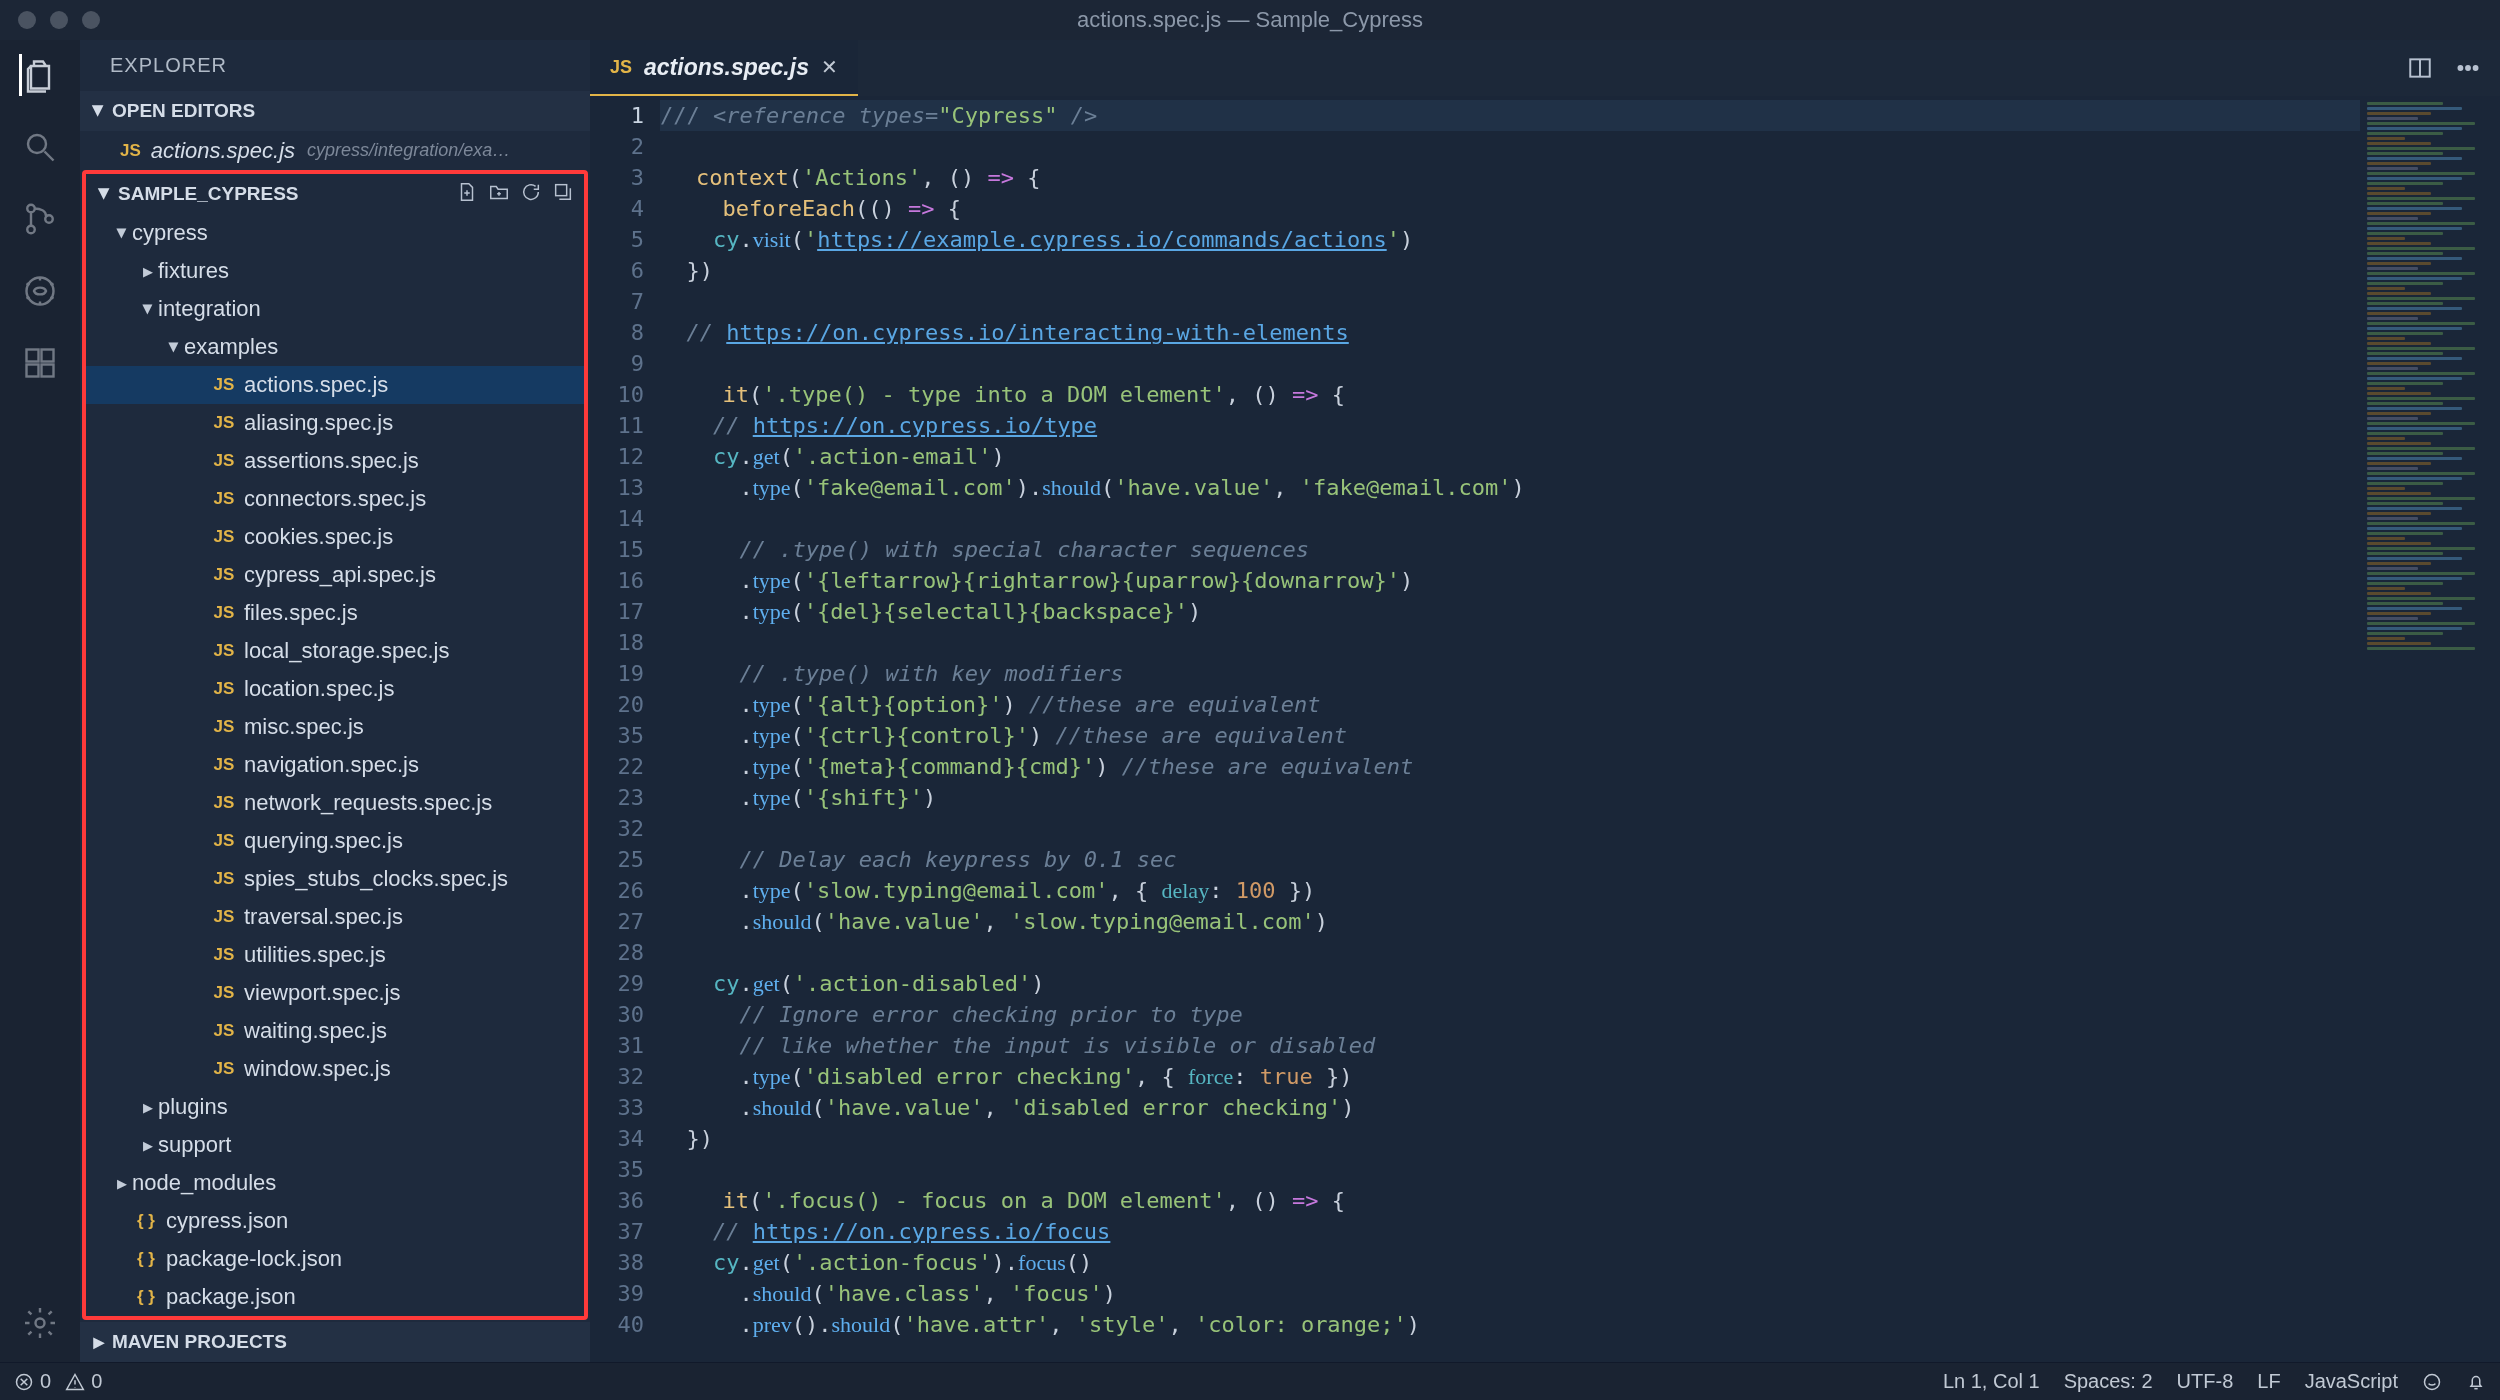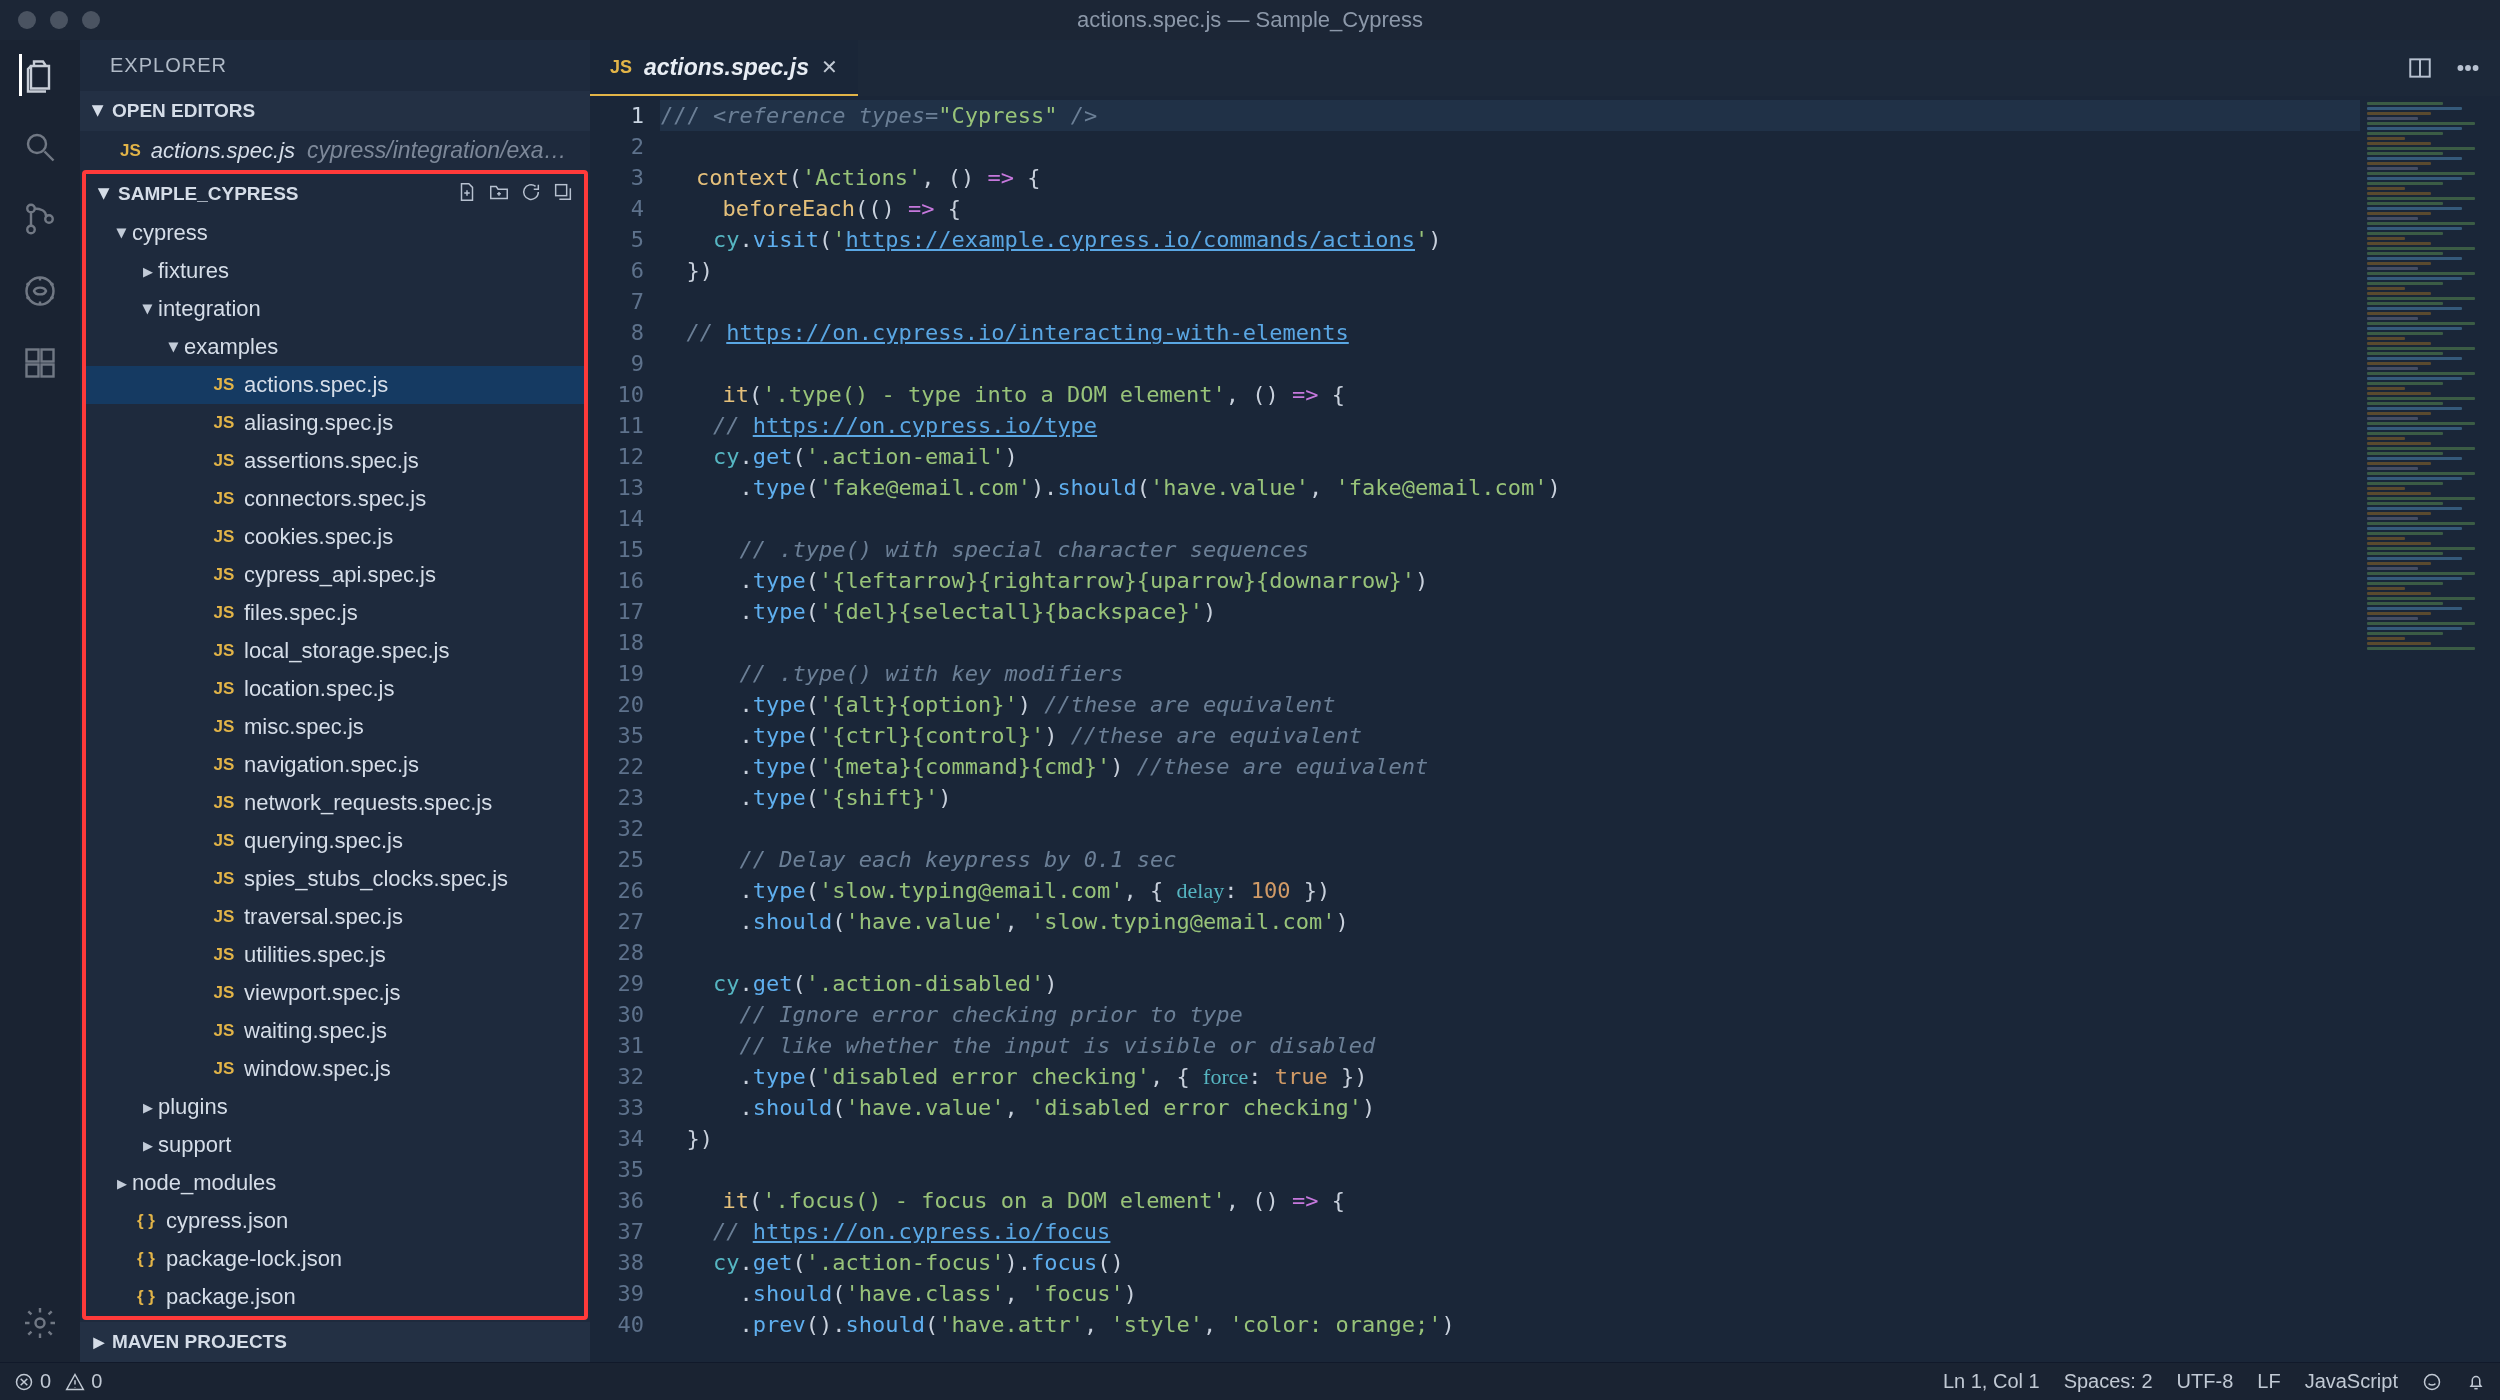--- a/index.html
+++ b/index.html
@@ -18,21 +18,21 @@
 .activity-bar .spacer { flex:1; }
 
 .sidebar { width:510px; background:#1e2a3d; display:flex; flex-direction:column; font-size:22px; }
 .sidebar-header { height:52px; display:flex; align-items:center; padding-left:30px; color:#b0bac7; font-size:20px; letter-spacing:1px; }
 .section-hdr { height:40px; display:flex; align-items:center; padding-left:8px; color:#d5dde8; background:#233044; font-size:19px; font-weight:700; cursor:pointer; }
 .section-hdr .chev { width:22px; display:inline-block; text-align:center; margin-right:2px; transform:rotate(90deg); font-size:14px; }
 .section-hdr.collapsed .chev { transform:rotate(0deg); }
 .open-editor-row { height:40px; display:flex; align-items:center; padding-left:40px; cursor:pointer; }
 .open-editor-row .jsbadge { color:#e2b448; font-weight:700; font-size:17px; margin-right:10px; }
 .open-editor-row .fname { color:#d5dde8; font-style:italic; margin-right:12px; font-size:22px; }
-.open-editor-row .path { color:#7d8899; font-style:italic; font-size:23px; overflow:hidden; text-overflow:ellipsis; white-space:nowrap; }
+.open-editor-row .path { color:#7d8899; font-style:italic; font-size:18px; overflow:hidden; text-overflow:ellipsis; white-space:nowrap; }
 
 .tree-wrap { border:4px solid #ff3a3a; border-radius:4px; margin:0 2px; flex:0 0 auto; }
 .tree-row { height:38px; display:flex; align-items:center; cursor:pointer; color:#d5dde8; }
 .tree-row.selected { background:#153a62; }
 .tree-row .tchev { width:20px; font-size:13px; color:#c2cbd8; display:inline-block; text-align:center; }
 .tree-row .tchev.exp { transform:rotate(90deg); }
 .tree-row .ficon { width:28px; text-align:center; margin-right:6px; font-size:17px; }
 .ico-js { color:#e2b448; font-weight:700; }
 .ico-json { color:#e2b448; font-weight:700; }
 .tree-row .lbl { white-space:nowrap; font-size:22px; }
@@ -48,21 +48,21 @@
 .tabbar .tab-actions { margin-left:auto; display:flex; align-items:center; gap:20px; padding-right:18px; }
 .tab-actions .ticon { width:28px; height:28px; display:flex; align-items:center; justify-content:center; cursor:pointer; }
 .tab-actions svg { width:26px; height:26px; stroke:#b7c1d0; fill:none; stroke-width:1.8;}
 
 .code-body { flex:1; display:flex; min-height:0; position:relative; overflow:hidden; }
 .gutter { width:70px; text-align:right; padding-right:16px; color:#5e728c; font-family: Menlo, Consolas, monospace; font-size:22px; line-height:31px; padding-top:4px; user-select:none;}
 .gutter .cur { color:#c9d4e2; }
 .code { flex:1; font-family: Menlo, Consolas, monospace; font-size:22px; line-height:31px; padding-top:4px; white-space:pre; color:#d6dde7; overflow:hidden;}
 .code .line.hl { background:#203147; display:block; }
 .code .line { display:block; }
-.c-comment{color:#6b7f96;} .c-commentit{color:#6b7f96;font-style:italic;} .c-fn{color:#e5c07b;margin-left:36px;} .c-call{color:#5fafef;} .c-str{color:#98c379;}
+.c-comment{color:#6b7f96;} .c-commentit{color:#6b7f96;font-style:italic;} .c-fn{color:#e5c07b;margin-left:36px;} .c-call{color:#5fafef;font-family:Liberation Serif, serif;} .c-str{color:#98c379;}
 .c-prop{color:#56b6c2;font-family:Liberation Serif, serif;} .c-url{color:#5aa7e4;text-decoration:underline;} .c-num{color:#d19a66;}
 .c-bool{color:#d19a66;} .c-plain{color:#c8d0dc;} .c-arrow{color:#c678dd;}
 .c-this{color:#56b6c2;} .c-tag{color:#6b7f96;font-style:italic;}
 
 .minimap { width:140px; background:#1a2638; position:relative; border-left:1px solid #1a2638; }
 .minimap-inner { position:absolute; top:6px; right:6px; left:6px; }
 .mm-line { height:3px; margin-bottom:2px; border-radius:1px; }
 .mm-a{background:#3b5c45;width:60%;} .mm-b{background:#355a7a;width:75%;}
 .mm-c{background:#5a4a2e;width:50%;} .mm-d{background:#444d63;width:40%;}
 .mm-e{background:#3b5c45;width:85%;} .mm-f{background:#5a4a2e;width:30%;}

